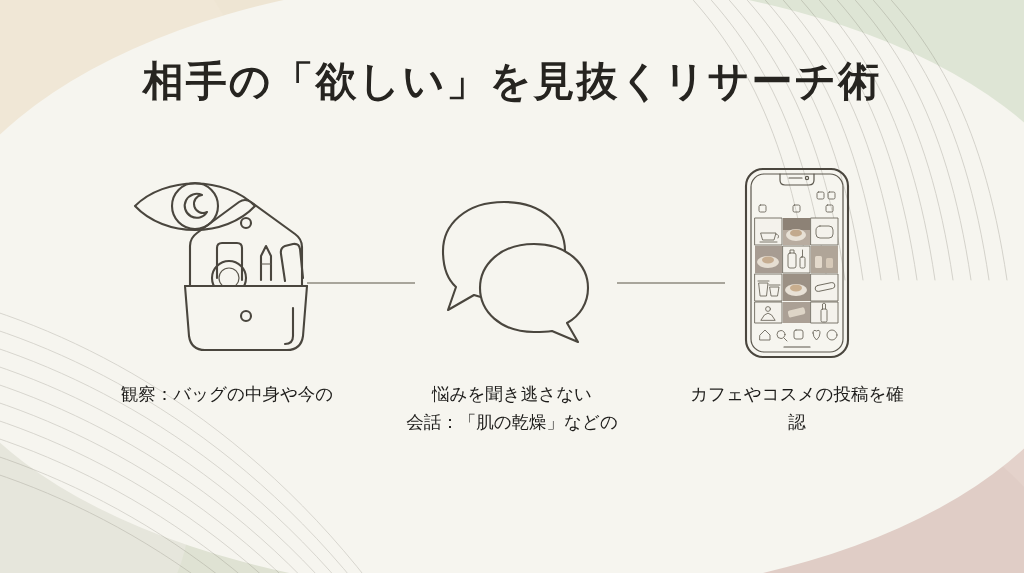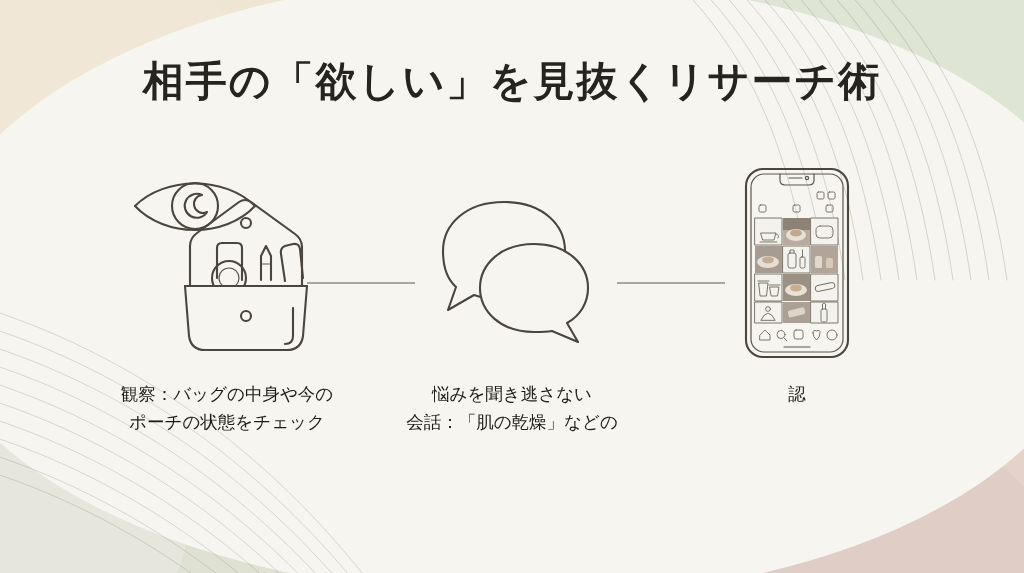--- a/index.html
+++ b/index.html
@@ -263,21 +263,20 @@
 
             <path class="ink fill-bg" d="M58 118 L 180 118 L 176 168 Q 174 182, 160 182 L 78 182 Q 64 182, 62 168 Z"></path>
             <path class="ink" d="M58 118 L 180 118"></path>
             <circle class="ink" cx="119" cy="148" r="5"></circle>
             <path class="ink" d="M166 140 L 166 168 Q 166 176, 158 176"></path>
           </g>
         </svg>
       </div>
       <div class="caption">
         <div>観察：バッグの中身や今の</div>
-        <div>ポーチの状態をチェック</div>
       </div>
     </div>
 
     <div class="col">
       <div class="icon-box">
         <svg width="200" height="190" viewBox="0 0 200 190">
 
           <path class="ink fill-bg" d="M92 34 C 131 34, 153 57, 153 83 C 153 109, 131 131, 92 131
                    C 80 131, 70 130, 62 127
                    L 36 142 L 44 119
@@ -385,18 +384,19 @@
             <line class="ink-hair" x1="62" y1="175" x2="65" y2="178"></line>
             <rect class="ink-hair" x="72" y="167" width="9" height="9" rx="2"></rect>
             <path class="ink-hair" d="M91 170 Q 91 166, 94.5 168 Q 98 166, 98 170 Q 98 174, 94.5 177 Q 91 174, 91 170 Z"></path>
             <circle class="ink-hair" cx="110" cy="172" r="5"></circle>
           </g>
 
           <line class="ink-thin" x1="62" y1="184" x2="88" y2="184"></line>
         </svg>
       </div>
       <div class="caption">
+        <div>カフェやコスメの投稿を確</div>
         <div>認</div>
       </div>
     </div>
 
   </div>
 </div>
 
 </body></html>

